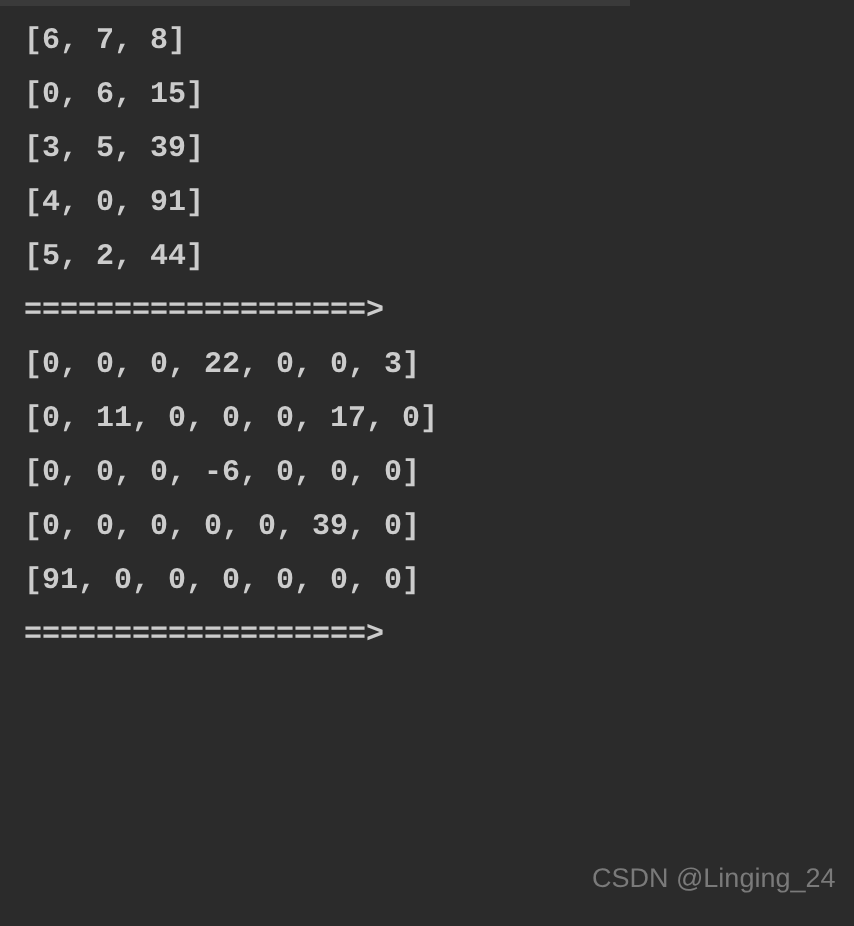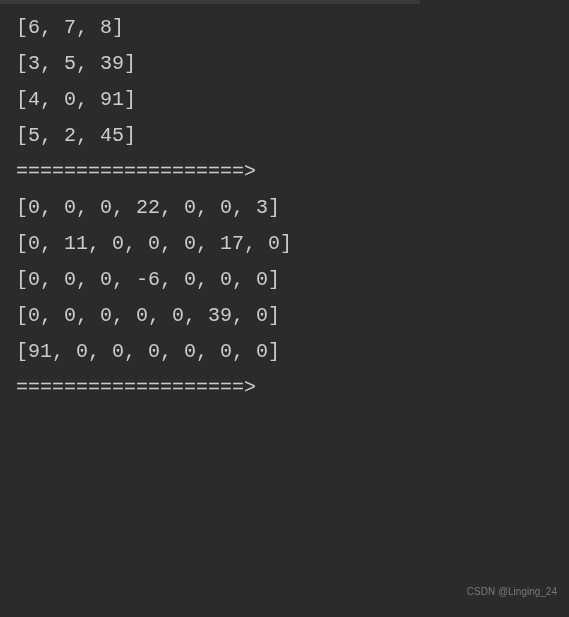--- a/index.html
+++ b/index.html
@@ -22,40 +22,42 @@
     .topbar {
       position: absolute;
       top: 0;
       left: 0;
       width: 420px;
       height: 4px;
       background-color: #3a3a3a;
     }
     .output-line {
       white-space: pre;
+      font-weight: bold;
     }
     .watermark {
       position: absolute;
       bottom: 16px;
       right: 12px;
       color: #7a7a7a;
-      font-size: 10px;
+      font-size: 18px;
       font-family: Arial, sans-serif;
     }
   </style>
 </head>
 <body>
 
 <div class="topbar"></div>
 
 <div>
   <div class="output-line">[6, 7, 8]</div>
+  <div class="output-line">[0, 6, 15]</div>
   <div class="output-line">[3, 5, 39]</div>
   <div class="output-line">[4, 0, 91]</div>
-  <div class="output-line">[5, 2, 45]</div>
+  <div class="output-line">[5, 2, 44]</div>
   <div class="output-line">===================&gt;</div>
   <div class="output-line">[0, 0, 0, 22, 0, 0, 3]</div>
   <div class="output-line">[0, 11, 0, 0, 0, 17, 0]</div>
   <div class="output-line">[0, 0, 0, -6, 0, 0, 0]</div>
   <div class="output-line">[0, 0, 0, 0, 0, 39, 0]</div>
   <div class="output-line">[91, 0, 0, 0, 0, 0, 0]</div>
   <div class="output-line">===================&gt;</div>
 </div>
 
 <div class="watermark">CSDN @Linging_24</div>

